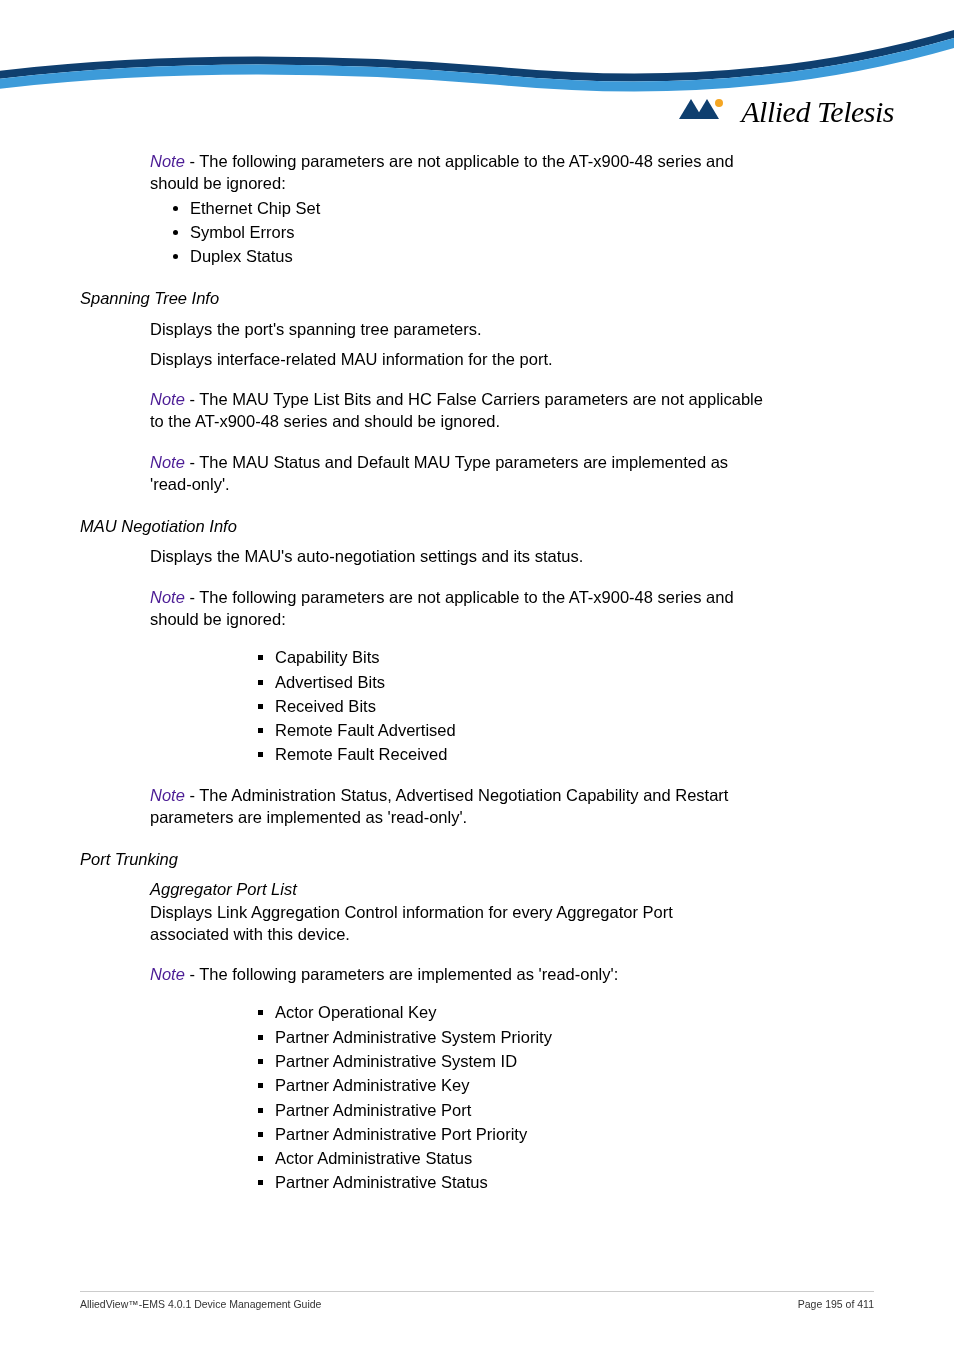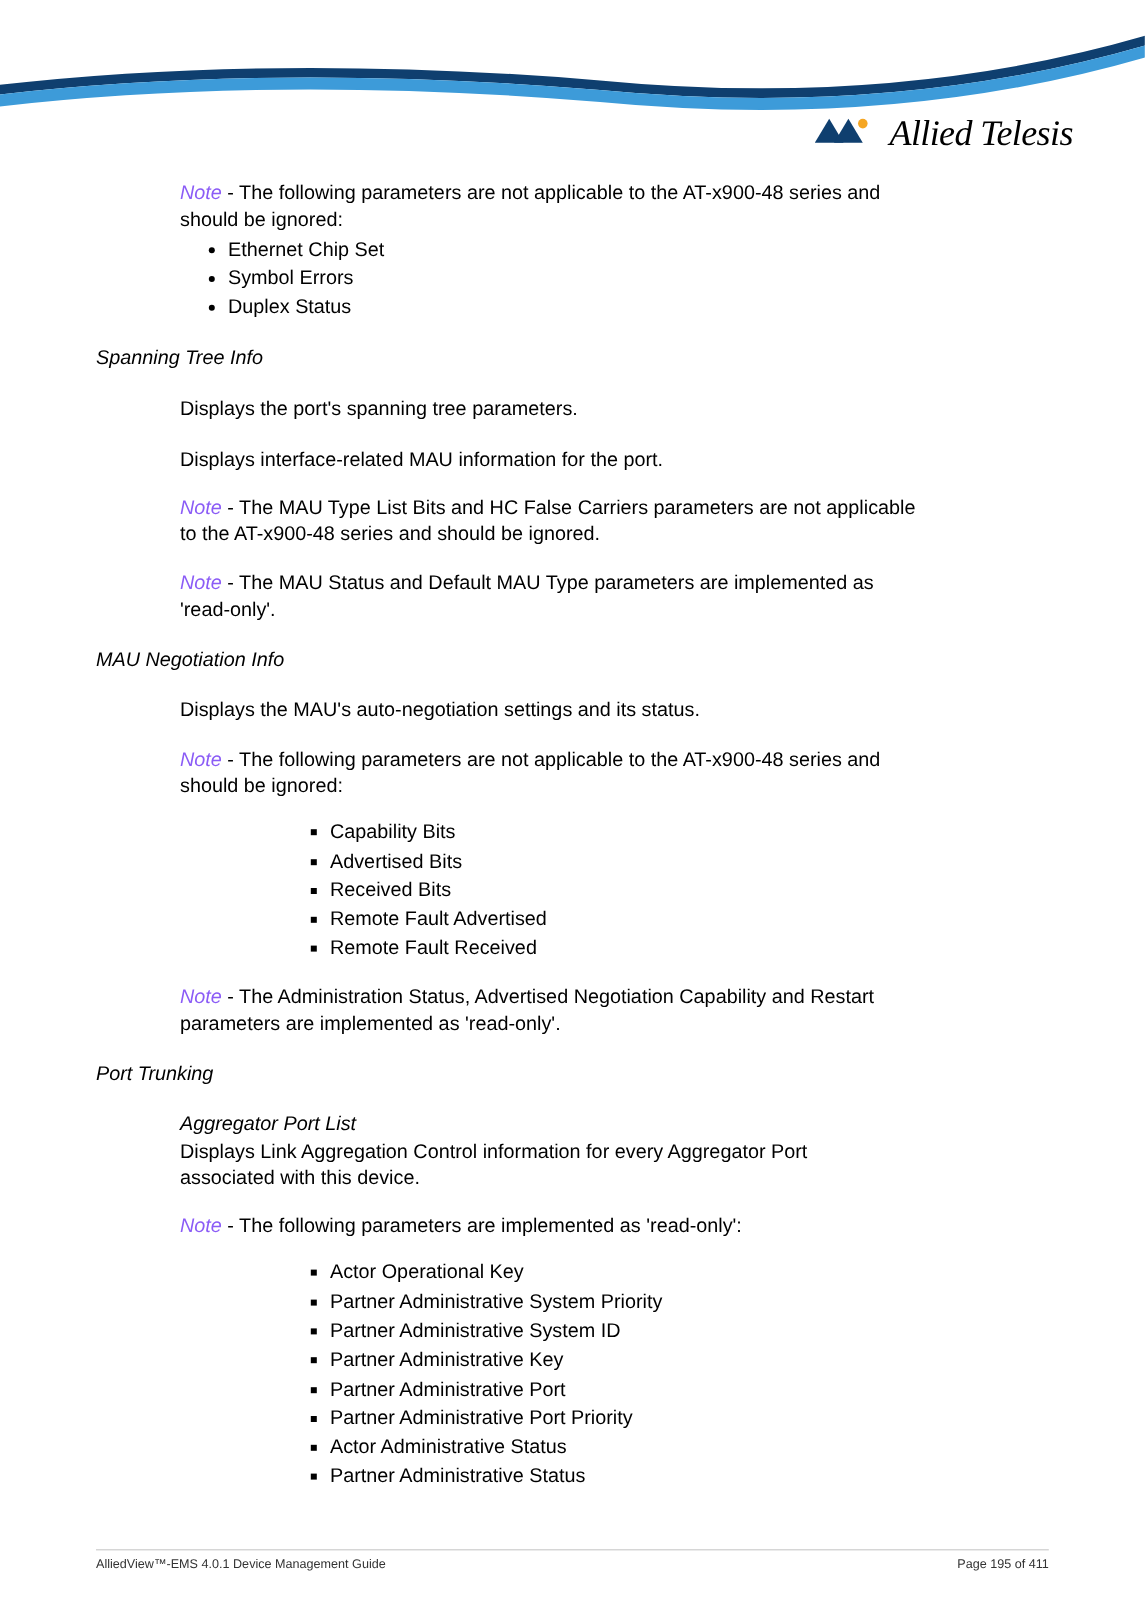--- a/index.html
+++ b/index.html
@@ -38,31 +38,31 @@
   .content {
     position: absolute;
     top: 150px;
     left: 80px;
     width: 794px;
     font-size: 16.5px;
     line-height: 1.35;
   }
   .indent1 { margin-left: 70px; }
   .note-word {
-    color: #8b5cf6;
+    color: #4c1d95;
     font-style: italic;
     font-weight: 400;
   }
   .italic { font-style: italic; }
   ul.disc { list-style-type: disc; padding-left: 110px; margin: 2px 0; }
   ul.square { list-style-type: square; padding-left: 195px; margin: 16px 0; }
   ul.disc li, ul.square li { margin: 2px 0; }
   .section-gap { margin-top: 20px; }
   .para-gap { margin-top: 18px; }
-  .small-gap { margin-top: 20px; }
+  .small-gap { margin-top: 8px; }
   .footer {
     position: absolute;
     bottom: 40px;
     left: 80px;
     width: 794px;
     border-top: 1px solid #cccccc;
     padding-top: 6px;
     font-size: 10.5px;
     color: #333;
     display: flex;

